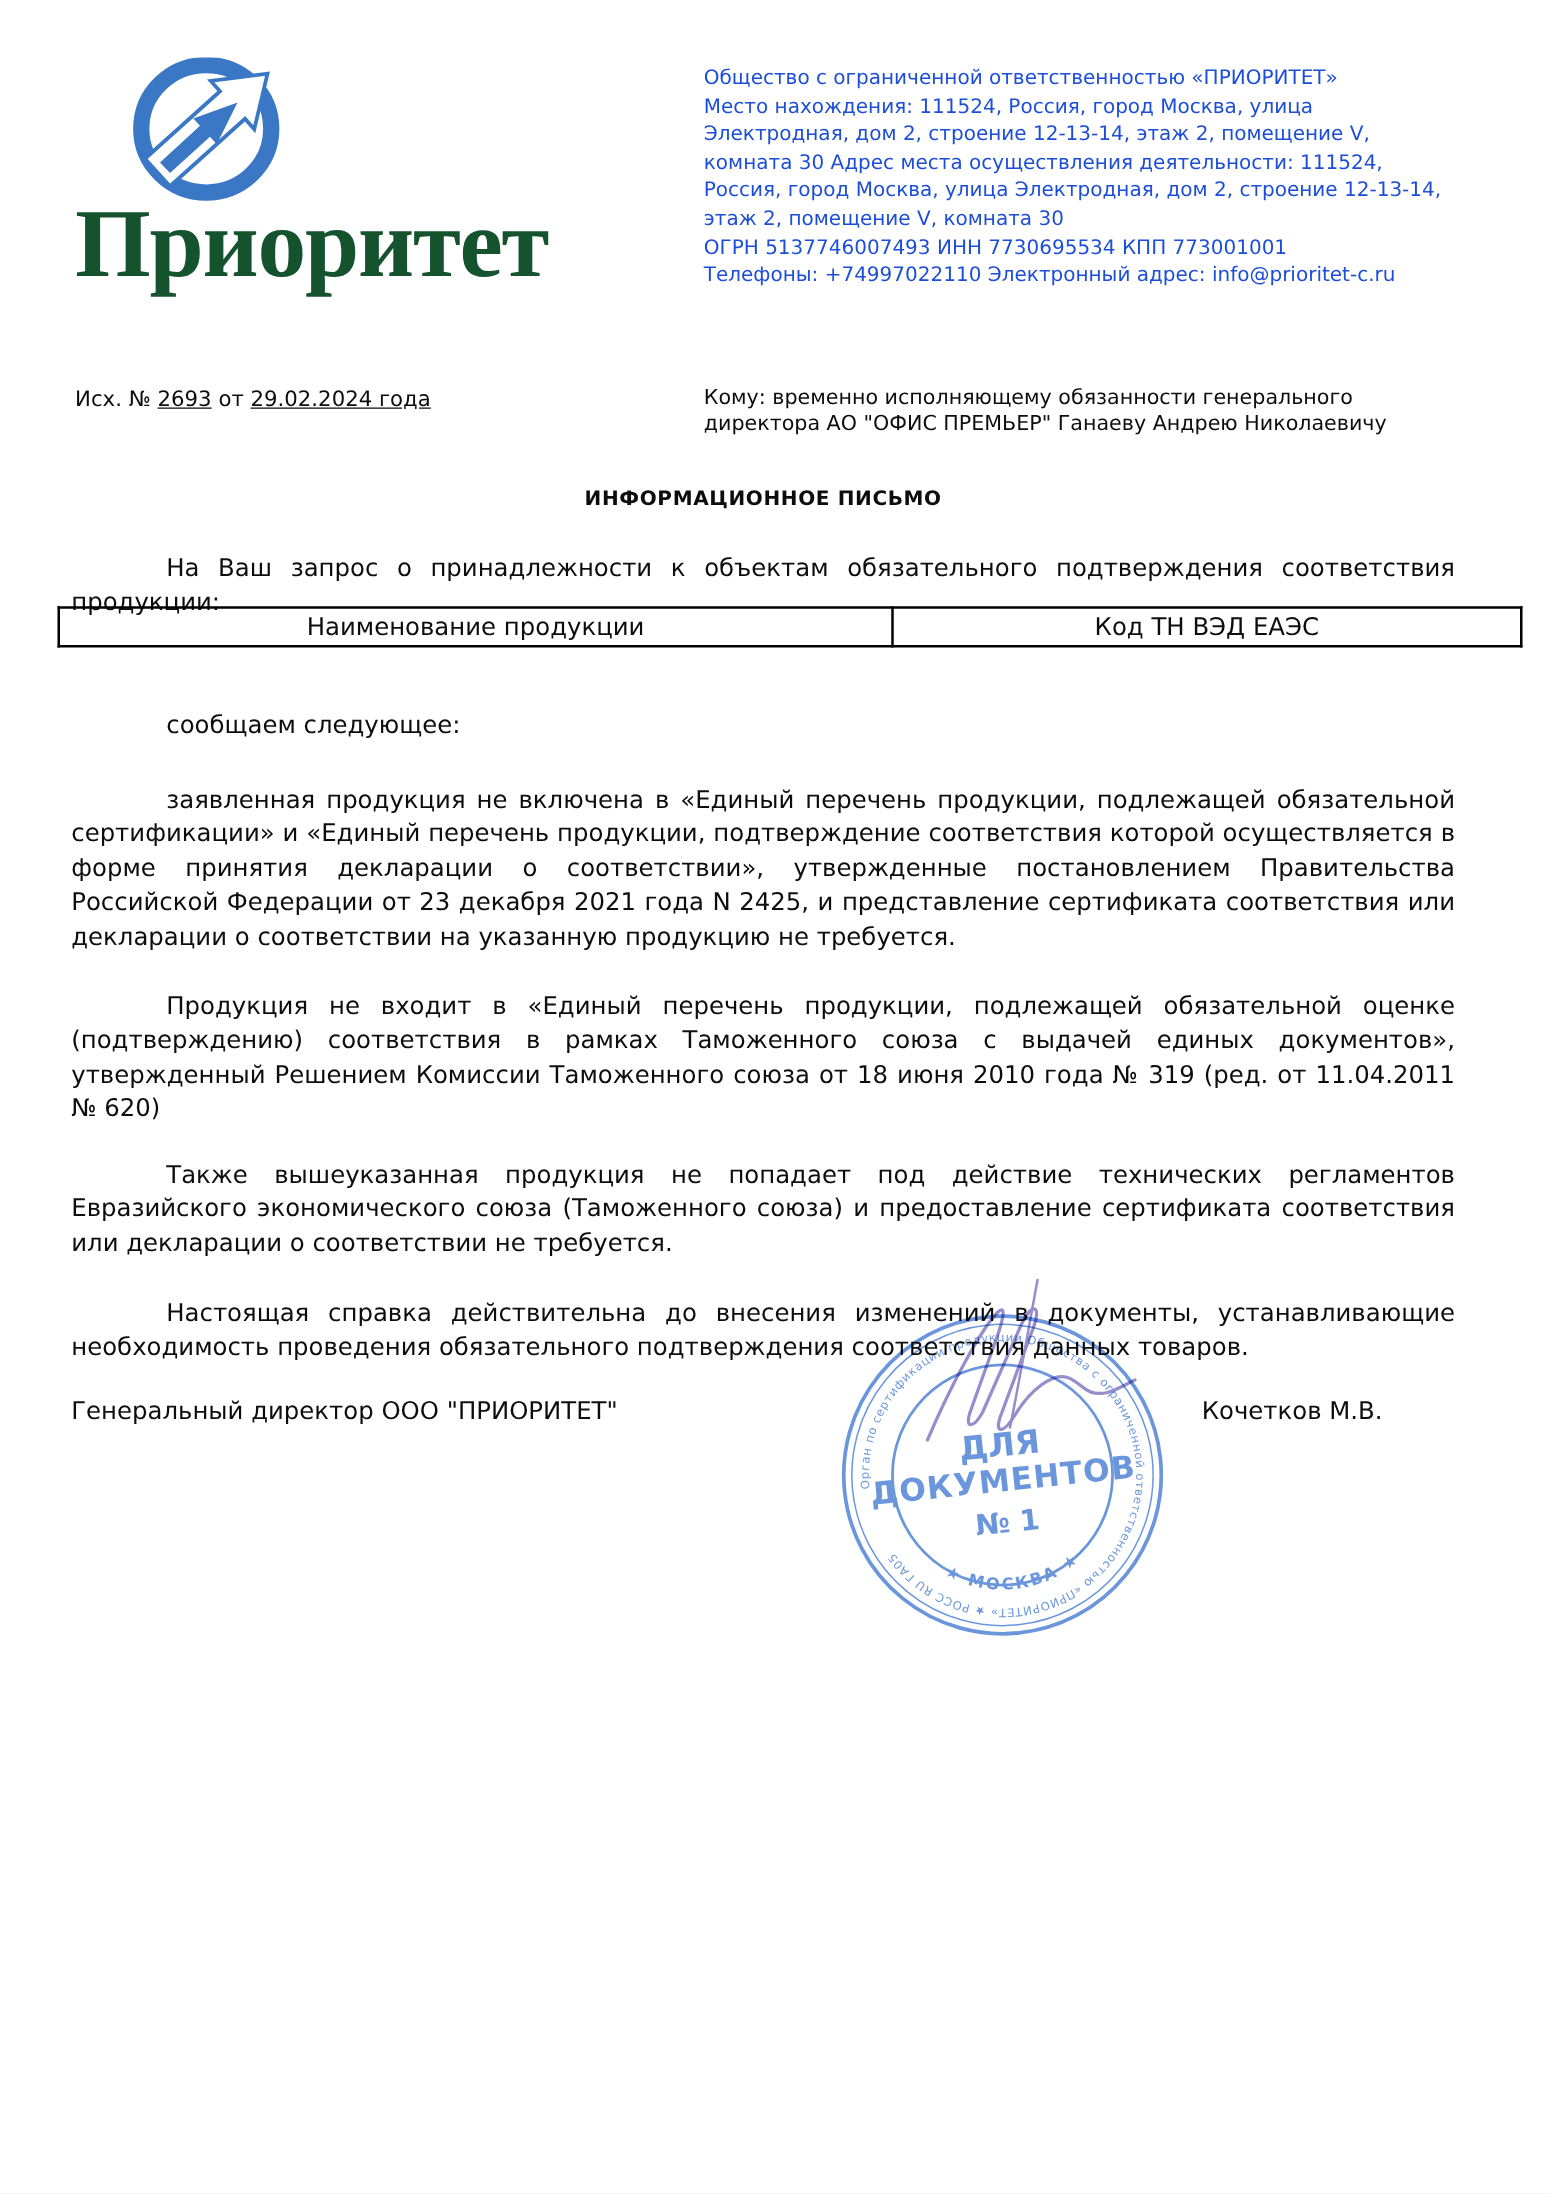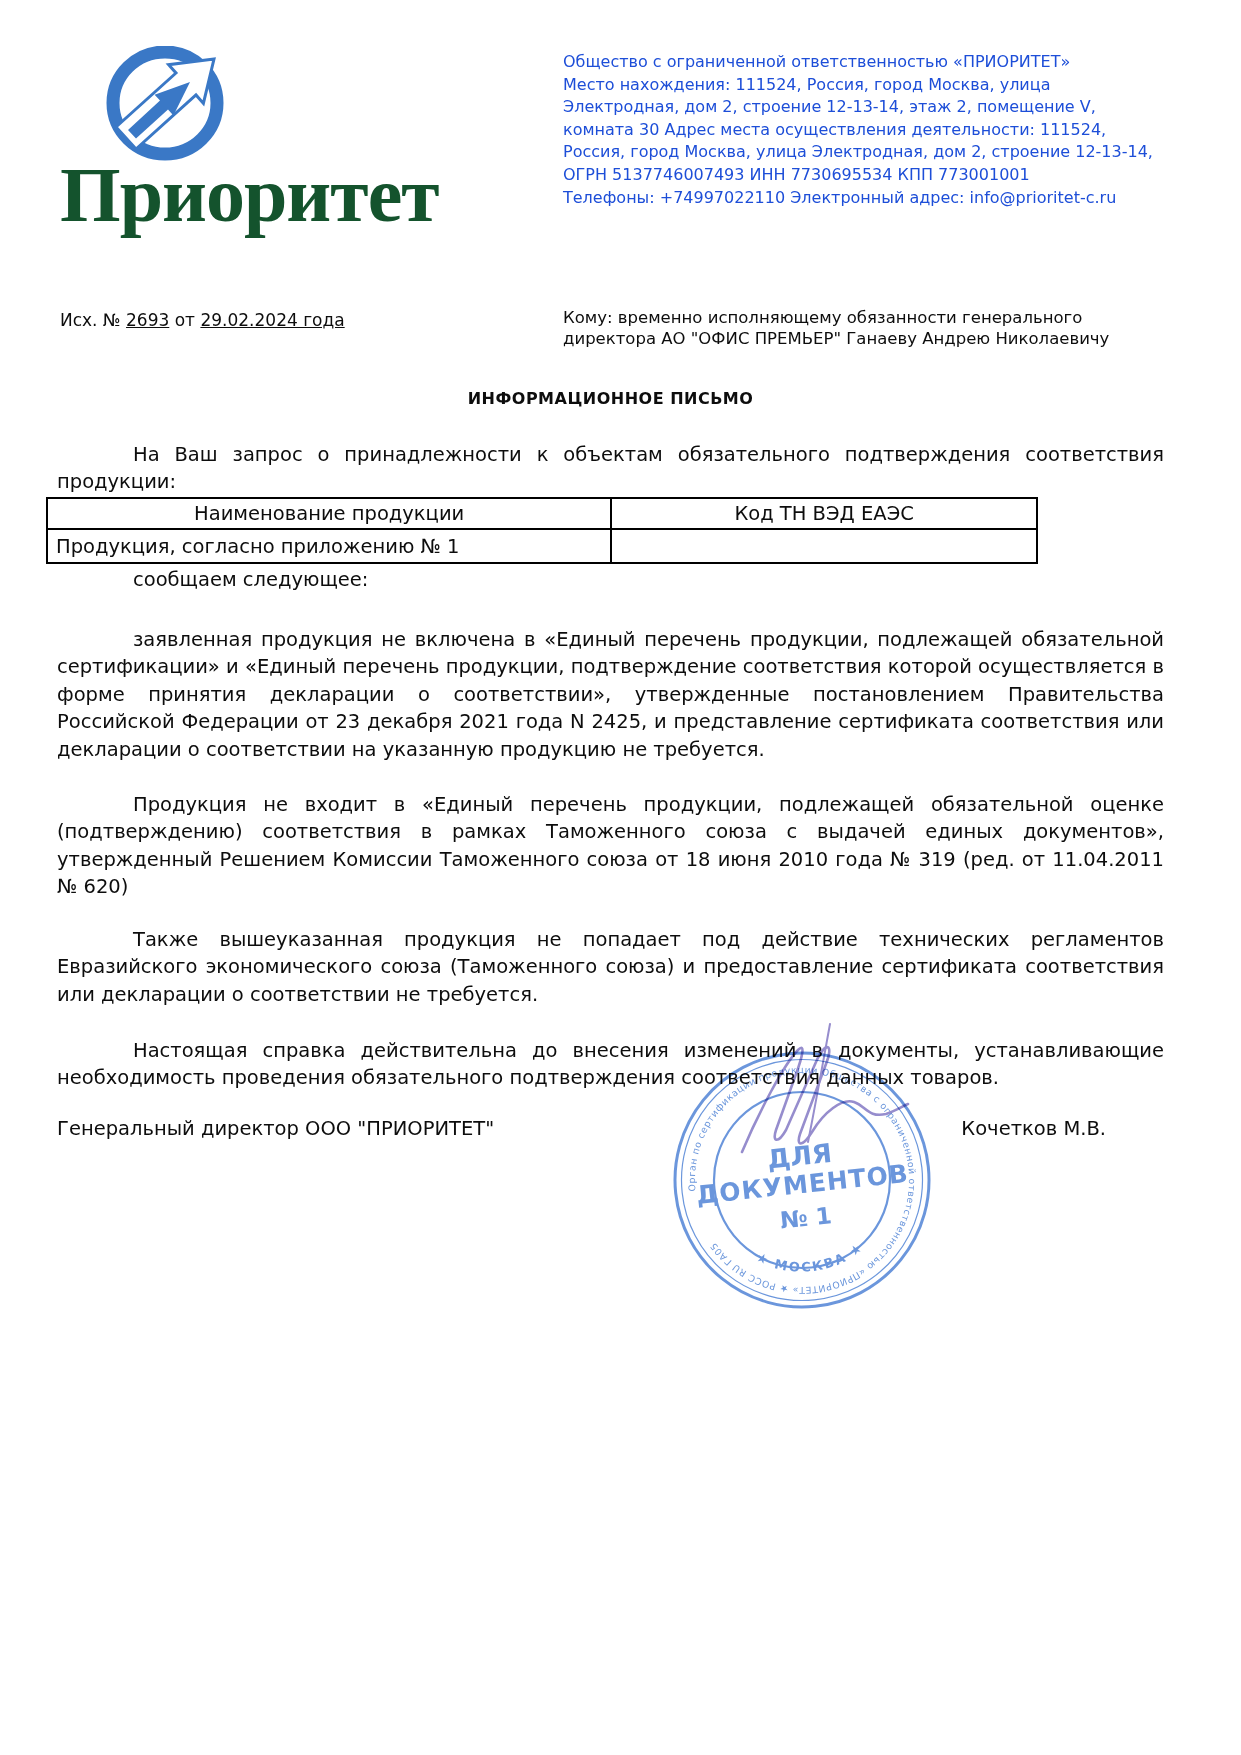--- a/index.html
+++ b/index.html
@@ -35,21 +35,21 @@
     text-indent:76px;
   }
   .intro { top:441px; }
   .p2 { top:626px; }
   .p3 { top:791px; }
   .p4 { top:926px; }
   .p5 { top:1037px; }
   .after-table { position:absolute; left:57px; top:568px; padding-left:76px; font-size:19.5px; }
   
   .prod-table {
-    position:absolute; left:46px; top:497px; width:992px;
+    position:absolute; left:46px; top:485px; width:1172px;
     border-collapse:collapse; table-layout:fixed; font-size:19.5px;
   }
   .prod-table td, .prod-table th { border:2px solid #000; padding:0 8px; font-weight:normal; }
   .prod-table th { height:29px; text-align:center; }
   .prod-table td { height:32px; text-align:left; }
   .col-name { width:57%; } .col-code { width:43%; }
   
   .sig-row {
     position:absolute; left:57px; top:1117px; width:1049px;
     display:flex; justify-content:space-between; font-size:19.5px;
@@ -71,20 +71,21 @@
     </svg>
   </div>
   <div class="logo-word">Приоритет</div>
 
   <div class="company">
     <div>Общество с ограниченной ответственностью «ПРИОРИТЕТ»</div>
     <div>Место нахождения: 111524, Россия, город Москва, улица</div>
     <div>Электродная, дом 2, строение 12-13-14, этаж 2, помещение V,</div>
     <div>комната 30 Адрес места осуществления деятельности: 111524,</div>
     <div>Россия, город Москва, улица Электродная, дом 2, строение 12-13-14,</div>
+    <div>этаж 2, помещение V, комната 30</div>
     <div>ОГРН 5137746007493 ИНН 7730695534 КПП 773001001</div>
     <div>Телефоны: +74997022110 Электронный адрес: info@prioritet-c.ru</div>
   </div>
 
   <div class="ref">
     <span>Исх. №</span>
     <span class="u">2693</span>
     <span>от</span>
     <span class="u">29.02.2024 года</span>
   </div>
@@ -100,24 +101,20 @@
 
   <table class="prod-table">
     <colgroup>
         <col class="col-name">
         <col class="col-code">
       </colgroup>
     <tbody>
         <tr>
       <th>Наименование продукции</th>
       <th>Код ТН ВЭД ЕАЭС</th>
-    </tr>
-    <tr>
-      <td>Продукция, согласно приложению № 1</td>
-      <td></td>
     </tr>
   </tbody>
     </table>
 
   <div class="after-table">сообщаем следующее:</div>
 
   <div class="bodypara p2">заявленная продукция не включена в «Единый перечень продукции, подлежащей обязательной сертификации» и «Единый перечень продукции, подтверждение соответствия которой осуществляется в форме принятия декларации о соответствии», утвержденные постановлением Правительства Российской Федерации от 23 декабря 2021 года N 2425, и представление сертификата соответствия или декларации о соответствии на указанную продукцию не требуется.</div>
   <div class="bodypara p3">Продукция не входит в «Единый перечень продукции, подлежащей обязательной оценке (подтверждению) соответствия в рамках Таможенного союза с выдачей единых документов», утвержденный Решением Комиссии Таможенного союза от 18 июня 2010 года № 319 (ред. от 11.04.2011 № 620)</div>
   <div class="bodypara p4">Также вышеуказанная продукция не попадает под действие технических регламентов Евразийского экономического союза (Таможенного союза) и предоставление сертификата соответствия или декларации о соответствии не требуется.</div>
   <div class="bodypara p5">Настоящая справка действительна до внесения изменений в документы, устанавливающие необходимость проведения обязательного подтверждения соответствия данных товаров.</div>

